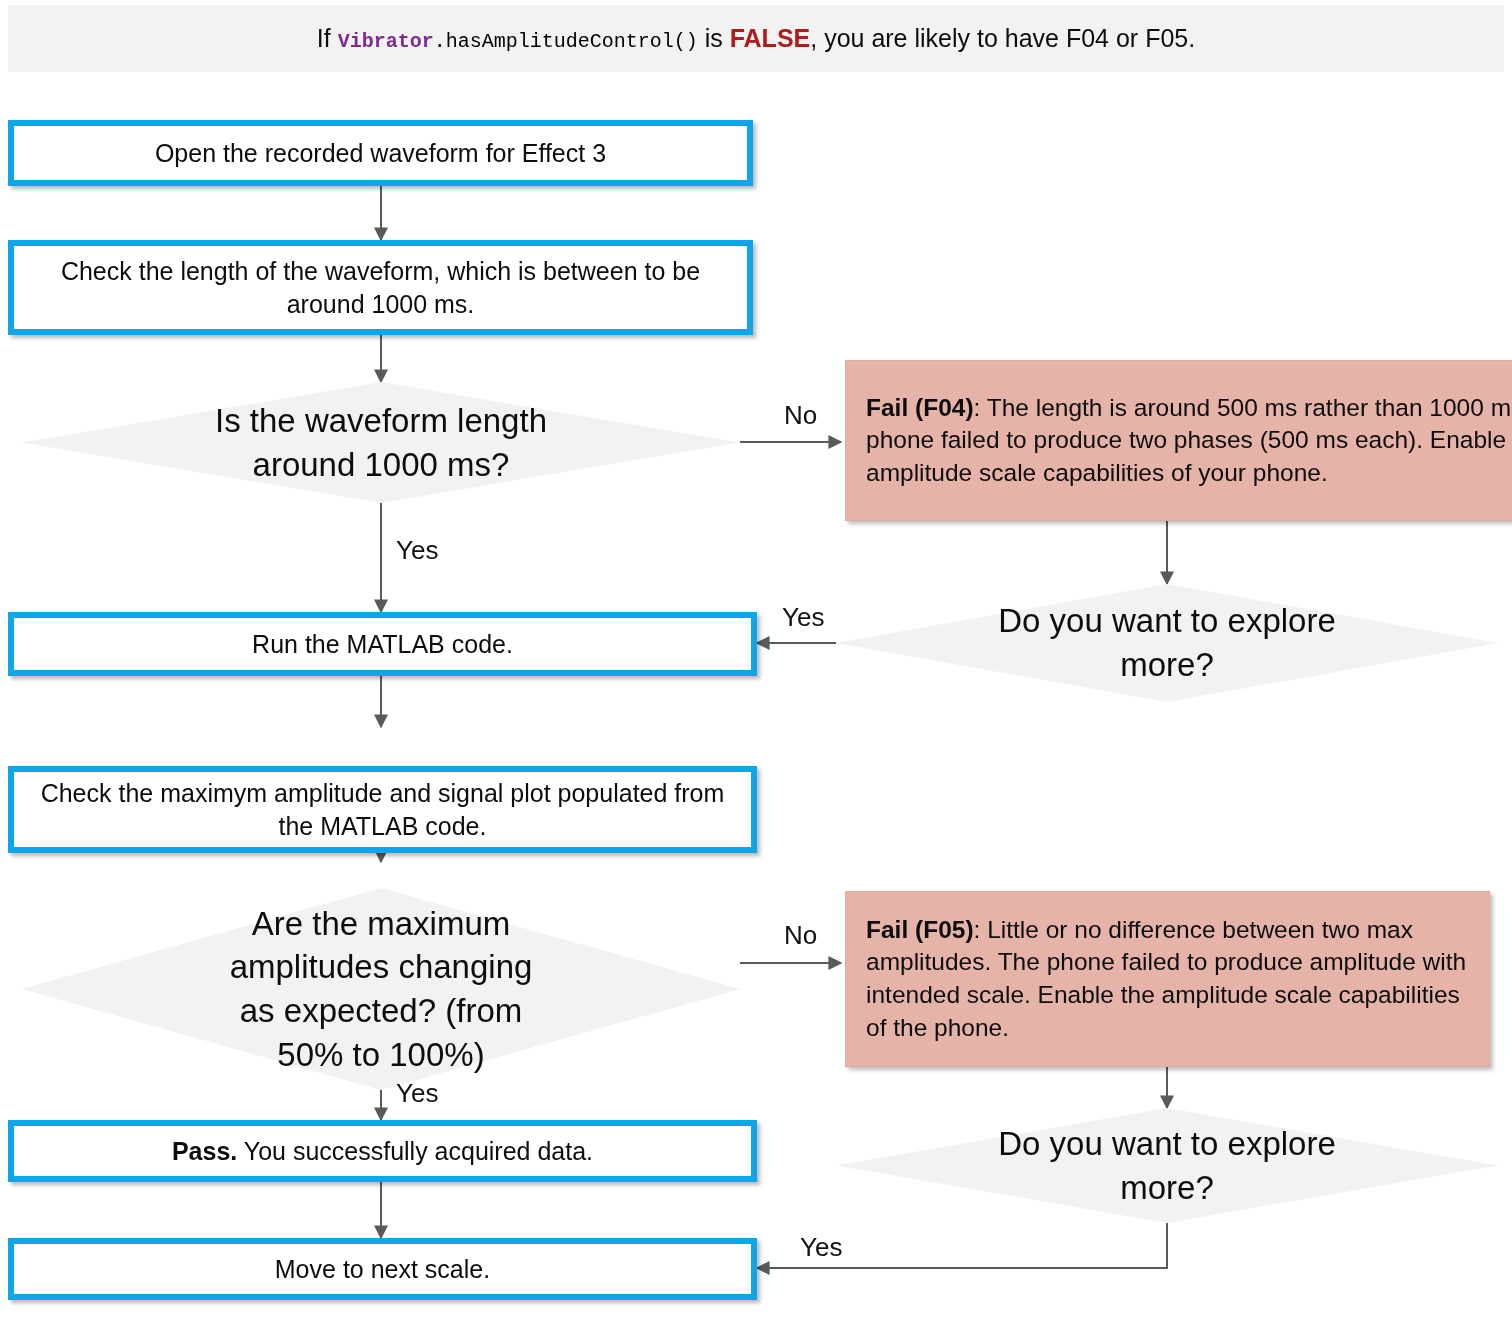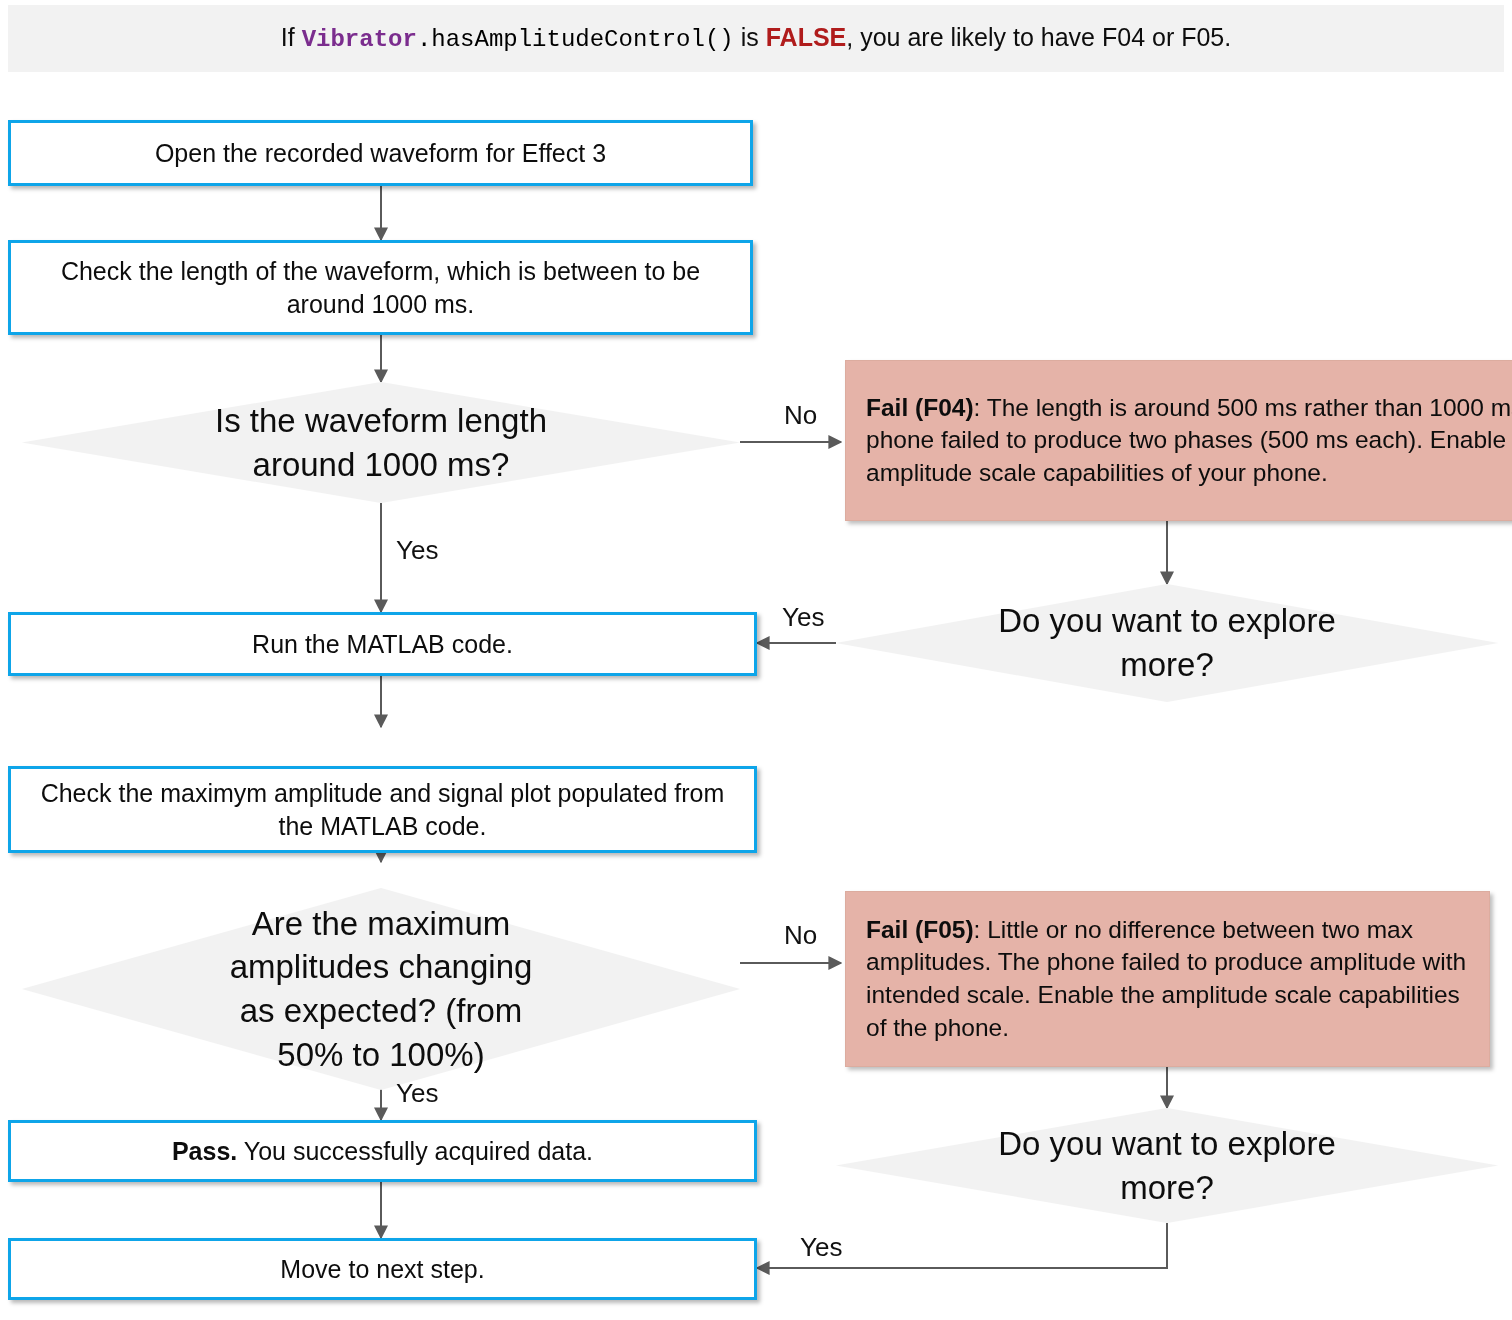--- a/index.html
+++ b/index.html
@@ -32,39 +32,39 @@
     justify-content: center;
   }
   .header-text {
     font-size: 25px;
     line-height: 1.2;
     white-space: nowrap;
     letter-spacing: 0px;
   }
   .mono {
     font-family: "Liberation Mono", "DejaVu Sans Mono", monospace;
-    font-size: 24px;
+    font-size: 20px;
   }
   .cls-name { color: #7b2d8e; font-weight: bold; }
   .method-name { color: #000000; }
   .false-kw { color: #b01c1c; font-weight: bold; }
 
   
   .node {
     position: absolute;
     box-sizing: border-box;
     display: flex;
     align-items: center;
     justify-content: center;
     text-align: center;
   }
 
   .proc {
     background: #ffffff;
-    border: 3px solid #0ea5e9;
+    border: 6px solid #0ea5e9;
     box-shadow: 3px 3px 4px rgba(0,0,0,0.28);
     font-size: 25px;
     line-height: 1.32;
     padding: 4px 12px;
     text-align: center;
   }
 
   .fail {
     background: #e5b3a8;
     border: 1px solid #dcac9f;
@@ -202,21 +202,21 @@
   <div class="diamond-wrap" style="left:836px; top:1108px; width:662px; height:115px;">
     <div class="diamond-shape"></div>
     <div class="diamond-label" style="padding:0 155px;">Do you want to explore more?</div>
   </div>
 
   <div class="node proc" style="left:8px; top:1120px; width:749px; height:62px;">
     <span><span class="bold-inline">Pass.</span><span> You successfully acquired data.</span></span>
   </div>
 
   <div class="node proc" style="left:8px; top:1238px; width:749px; height:62px;">
-    <span>Move to next step.</span>
+    <span>Move to next scale.</span>
   </div>
 
   <div class="edge-label" style="left:784px; top:400px;">No</div>
 
   <div class="edge-label" style="left:396px; top:535px;">Yes</div>
 
   <div class="edge-label" style="left:782px; top:602px;">Yes</div>
 
   <div class="edge-label" style="left:784px; top:920px;">No</div>
 

